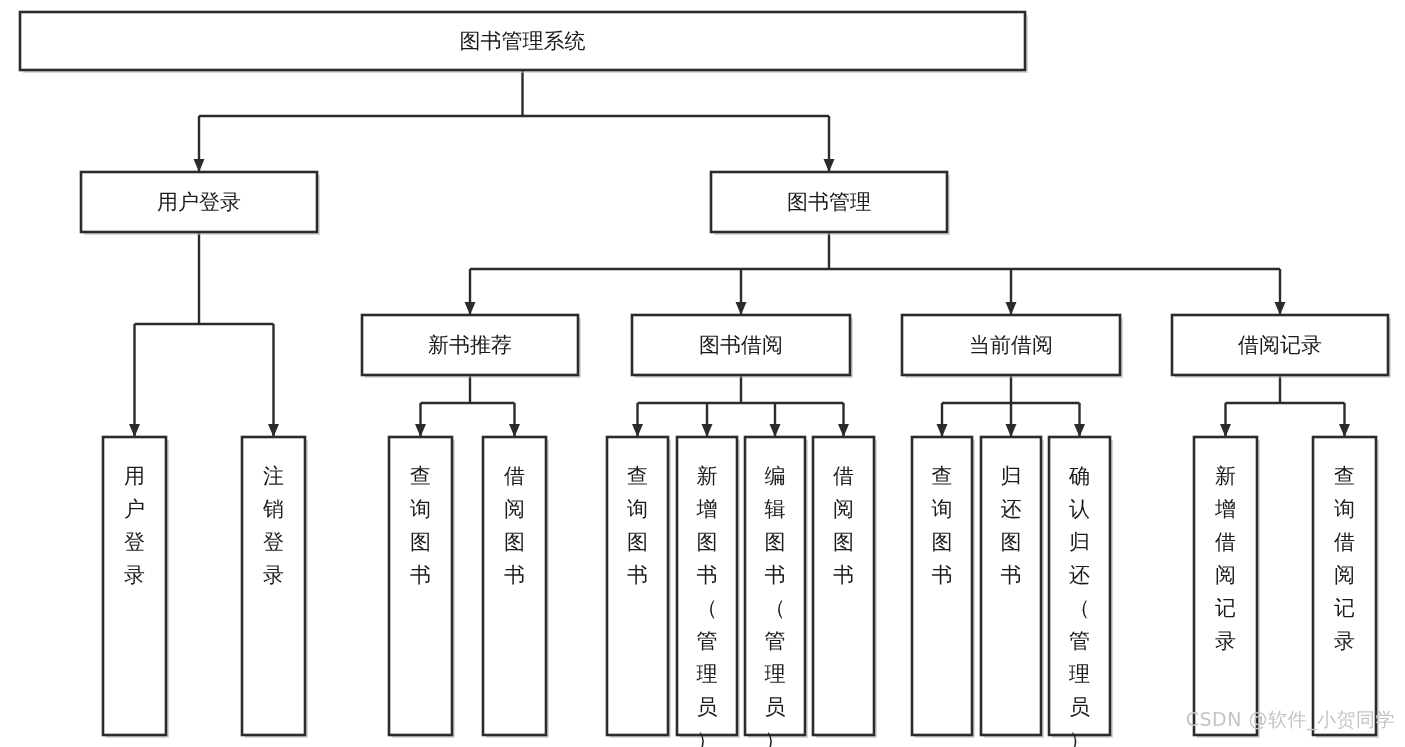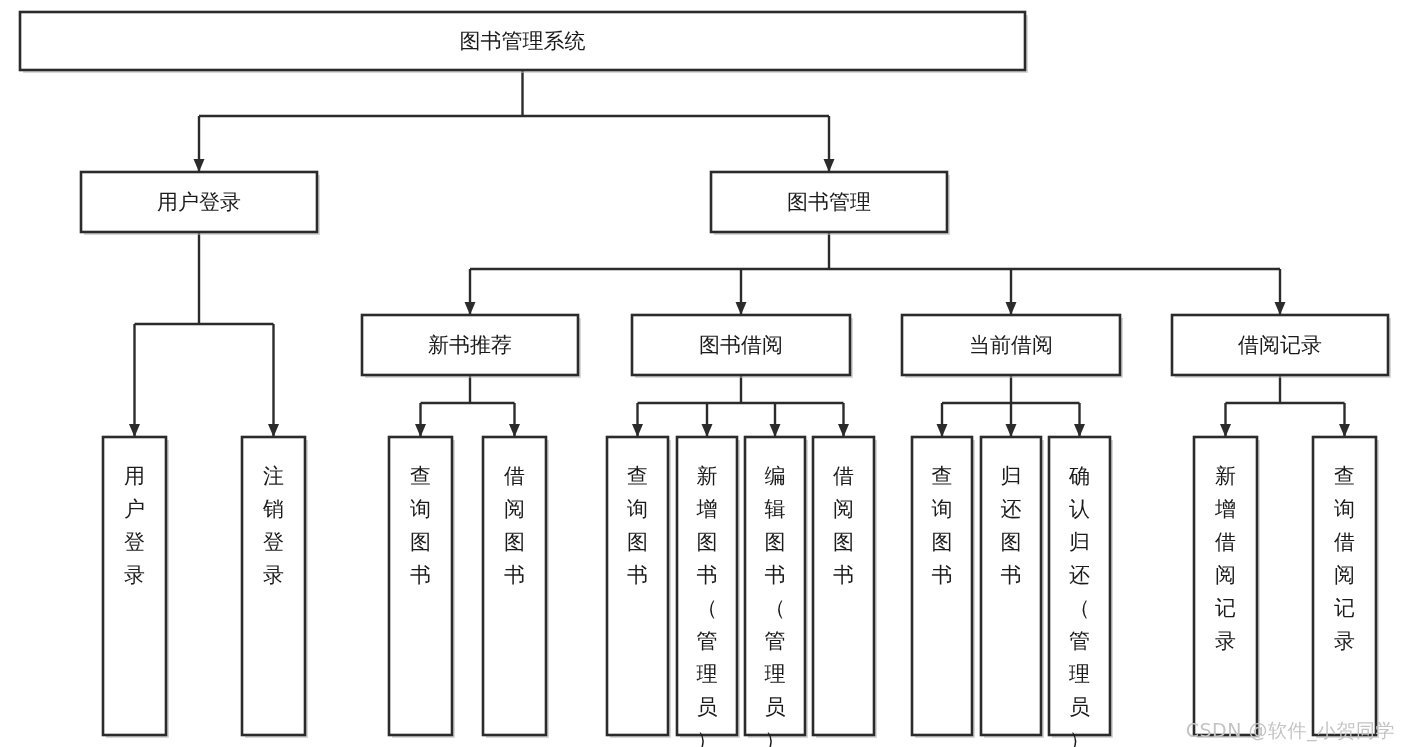--- a/index.html
+++ b/index.html
@@ -52,21 +52,21 @@
   }
   .node-label-v {
     font-family: "DejaVu Sans", "Liberation Sans", sans-serif;
     font-size: 21px;
     fill: #1b1b1b;
     text-anchor: middle;
   }
   .watermark-text {
     position: absolute;
     right: 10px;
-    bottom: 3px;
+    bottom: 14px;
     font-family: "DejaVu Sans", "Liberation Sans", sans-serif;
     font-size: 19px;
     color: #c4c4c4;
     white-space: nowrap;
     letter-spacing: 0.5px;
   }
 </style>
 </head>
 <body>
 

